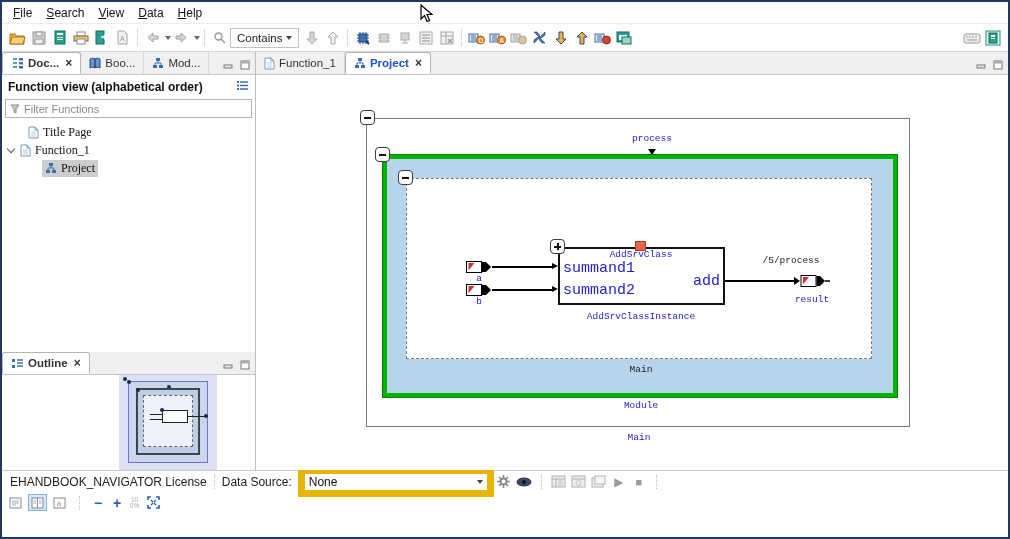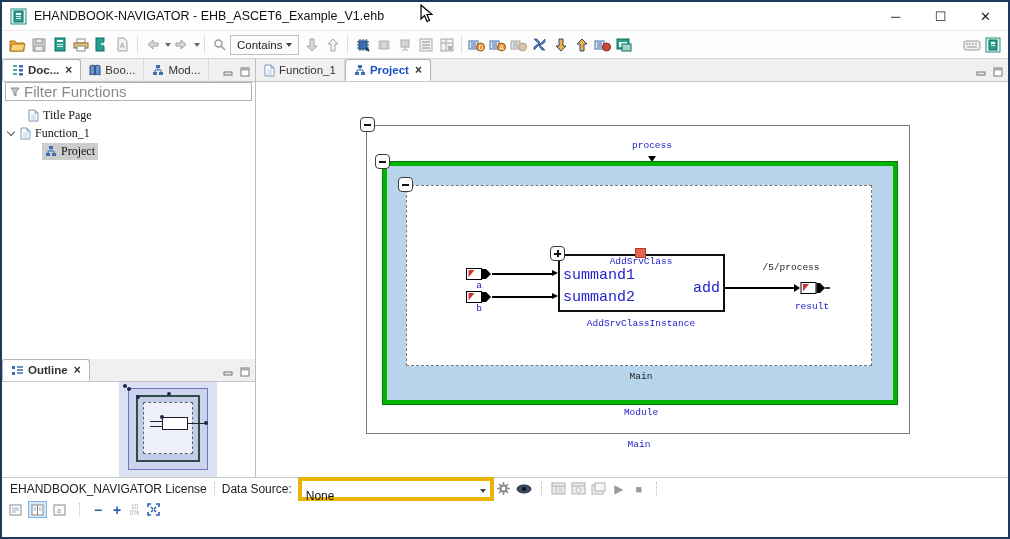--- a/index.html
+++ b/index.html
@@ -48,21 +48,21 @@
                 border-top-left-radius:3px; border-top-right-radius:3px; font-weight:bold; }
   .tab .close { font-size:12px; font-weight:bold; color:#333; margin-left:2px; }
   .tab.active.blue span.lbl { color:#1a50c8; }
   .minmax { position:absolute; right:4px; top:4px; display:flex; gap:6px; }
 
   .fv-header { height:24px; display:flex; align-items:center; padding:0 6px; font-size:12px; font-weight:bold;
                color:#111; }
   .fv-header .sp { flex:1; }
   .filterbox { height:19px; margin:0 3px 3px 3px; border:1px solid #b3b3b3; display:flex; align-items:center;
                padding:0 4px; gap:4px; background:#fff; }
-  .filterbox .ph { font-size:15px; color:#8a8a8a; }
+  .filterbox .ph { font-size:11px; color:#8a8a8a; }
   .tree { flex:1; overflow:hidden; padding-top:2px;font-family:Liberation Serif, serif; }
   .trow { height:18px; display:flex; align-items:center; font-size:12px; color:#111; gap:4px; }
   .trow .sel { background:#cdcdcd; padding:1px 3px; display:flex; align-items:center; gap:4px; }
   .chev { width:6px; height:6px; border-right:1.4px solid #555; border-bottom:1.4px solid #555;
           transform:rotate(45deg); margin:-3px 2px 0 6px; }
   .ind1 { margin-left:22px; } .ind2 { margin-left:36px; }
 
   .outline-content { height:95px; position:relative; overflow:hidden; background:#fff; }
   .t-outer { position:absolute; left:117px; top:0; width:98px; height:95px; background:#dce1f3; }
   .t-l1 { position:absolute; left:9px; top:6px; right:9px; bottom:7px; background:#ccd3ec; border:1px solid #6b79b8; }
@@ -92,54 +92,44 @@
            border-left:6px solid #000; }
   .tri-d { width:0; height:0; border-left:4px solid transparent; border-right:4px solid transparent;
            border-top:6px solid #000; }
   .redsq { width:11px; height:10px; background:var(--marker,#e8634e); border:1px solid #a8402e; z-index:7; }
 
   
   .statusbar { height:42px; background:#fff; }
   .srow { height:21px; display:flex; align-items:center; padding-left:8px; }
   .srow1 { font-size:12px; color:#222; }
   .ssep { width:1px; height:14px; border-left:1px dotted #bdbdbd; margin:0 7px; }
-  .combo { width:196px; height:18px; border:4px solid #eab308; background:#fff; display:flex; 
+  .combo { width:196px; height:18px; border:7px solid #eab308; background:#fff; display:flex; align-items:center;
            padding:8px 4px; margin-left:6px; }
   .combo .val { font-size:12px; color:#111; flex:1; }
   .sbtn { width:20px; height:18px; display:flex; align-items:center; justify-content:center; }
   .srow2 { gap:3px; padding-left:4px; }
   .vbtn { width:19px; height:17px; display:flex; align-items:center; justify-content:center; border:1px solid transparent; }
   .vbtn.sel { background:#d6e9fb; border:1px solid #7fb2e5; }
   .zoomtxt { font-size:14px; font-weight:bold; color:#2a5db0; width:16px; text-align:center; }
   .pct { font-size:6.5px; color:#a8a8a8; width:13px; line-height:6px; word-break:break-all; text-align:center; }
   .gray { color:#9a9a9a; }
 </style>
 </head>
 <body>
 
 <div class="window">
 
-  <div class="titlebar">
-    <span class="appicon">
-      <svg width="17" height="17" viewBox="0 0 17 17">
-          <rect x="1" y="1" width="15" height="15" fill="#e9f4f2" stroke="#1f8f7e"></rect>
-          <rect x="4" y="3" width="9" height="11" fill="#2aa18e" stroke="#0e6e5e"></rect>
-          <rect x="6" y="5" width="5" height="2" fill="#fff"></rect>
-          <rect x="6" y="8" width="5" height="1" fill="#d6efe9"></rect>
-          <rect x="6" y="10" width="5" height="1" fill="#d6efe9"></rect>
-        </svg>
-    </span>
-    <span class="title">EHANDBOOK-NAVIGATOR - EHB_ASCET6_Example_V1.ehb</span>
-    <div class="wctrls">
-      <div class="wbtn">─</div>
-      <div class="wbtn">☐</div>
-      <div class="wbtn">✕</div>
-    </div>
+
+  <div class="menubar">
+    <span class="menu-item">File</span>
+    <span class="menu-item">Search</span>
+    <span class="menu-item">View</span>
+    <span class="menu-item">Data</span>
+    <span class="menu-item">Help</span>
   </div>
-
 
   <div class="toolbar">
     <span class="tbtn">
         <svg width="17" height="14" viewBox="0 0 17 14">
           <path d="M1 3h5l1.5 2H15v8H1z" fill="#f3b13c" stroke="#a9751b"></path>
           <path d="M3 6h13l-2 7H1z" fill="#fbd27a" stroke="#a9751b"></path>
         </svg>
       </span>
     <span class="tbtn">
         <svg width="14" height="14" viewBox="0 0 14 14">
@@ -346,20 +336,30 @@
           <span><svg width="11" height="10" viewBox="0 0 11 10">
                 <rect x="1" y="5" width="8" height="3" fill="#e8e8e8" stroke="#777"></rect>
               </svg></span>
           <span><svg width="11" height="10" viewBox="0 0 11 10">
                 <rect x="1" y="1" width="8" height="8" fill="#fff" stroke="#777"></rect>
                 <rect x="1" y="1" width="8" height="2.5" fill="#aaa"></rect>
               </svg></span>
         </div>
       </div>
 
+      <div class="fv-header">
+        <span>Function view (alphabetical order)</span>
+        <span class="sp"></span>
+        <span><svg width="13" height="11" viewBox="0 0 13 11">
+              <path d="M4 2h8M4 5.5h8M4 9h8" stroke="#3a6fb0" stroke-width="1.6"></path>
+              <rect x="1" y="1" width="2" height="2" fill="#3a6fb0"></rect>
+              <rect x="1" y="4.5" width="2" height="2" fill="#3a6fb0"></rect>
+              <rect x="1" y="8" width="2" height="2" fill="#3a6fb0"></rect>
+            </svg></span>
+      </div>
 
       <div class="filterbox">
         <span><svg width="10" height="10" viewBox="0 0 10 10">
               <path d="M1 1h8L6 5v4L4 8V5z" fill="#c9c9c9" stroke="#8a8a8a"></path>
             </svg></span>
         <span class="ph">Filter Functions</span>
       </div>
 
       <div class="tree">
         <div class="trow">

